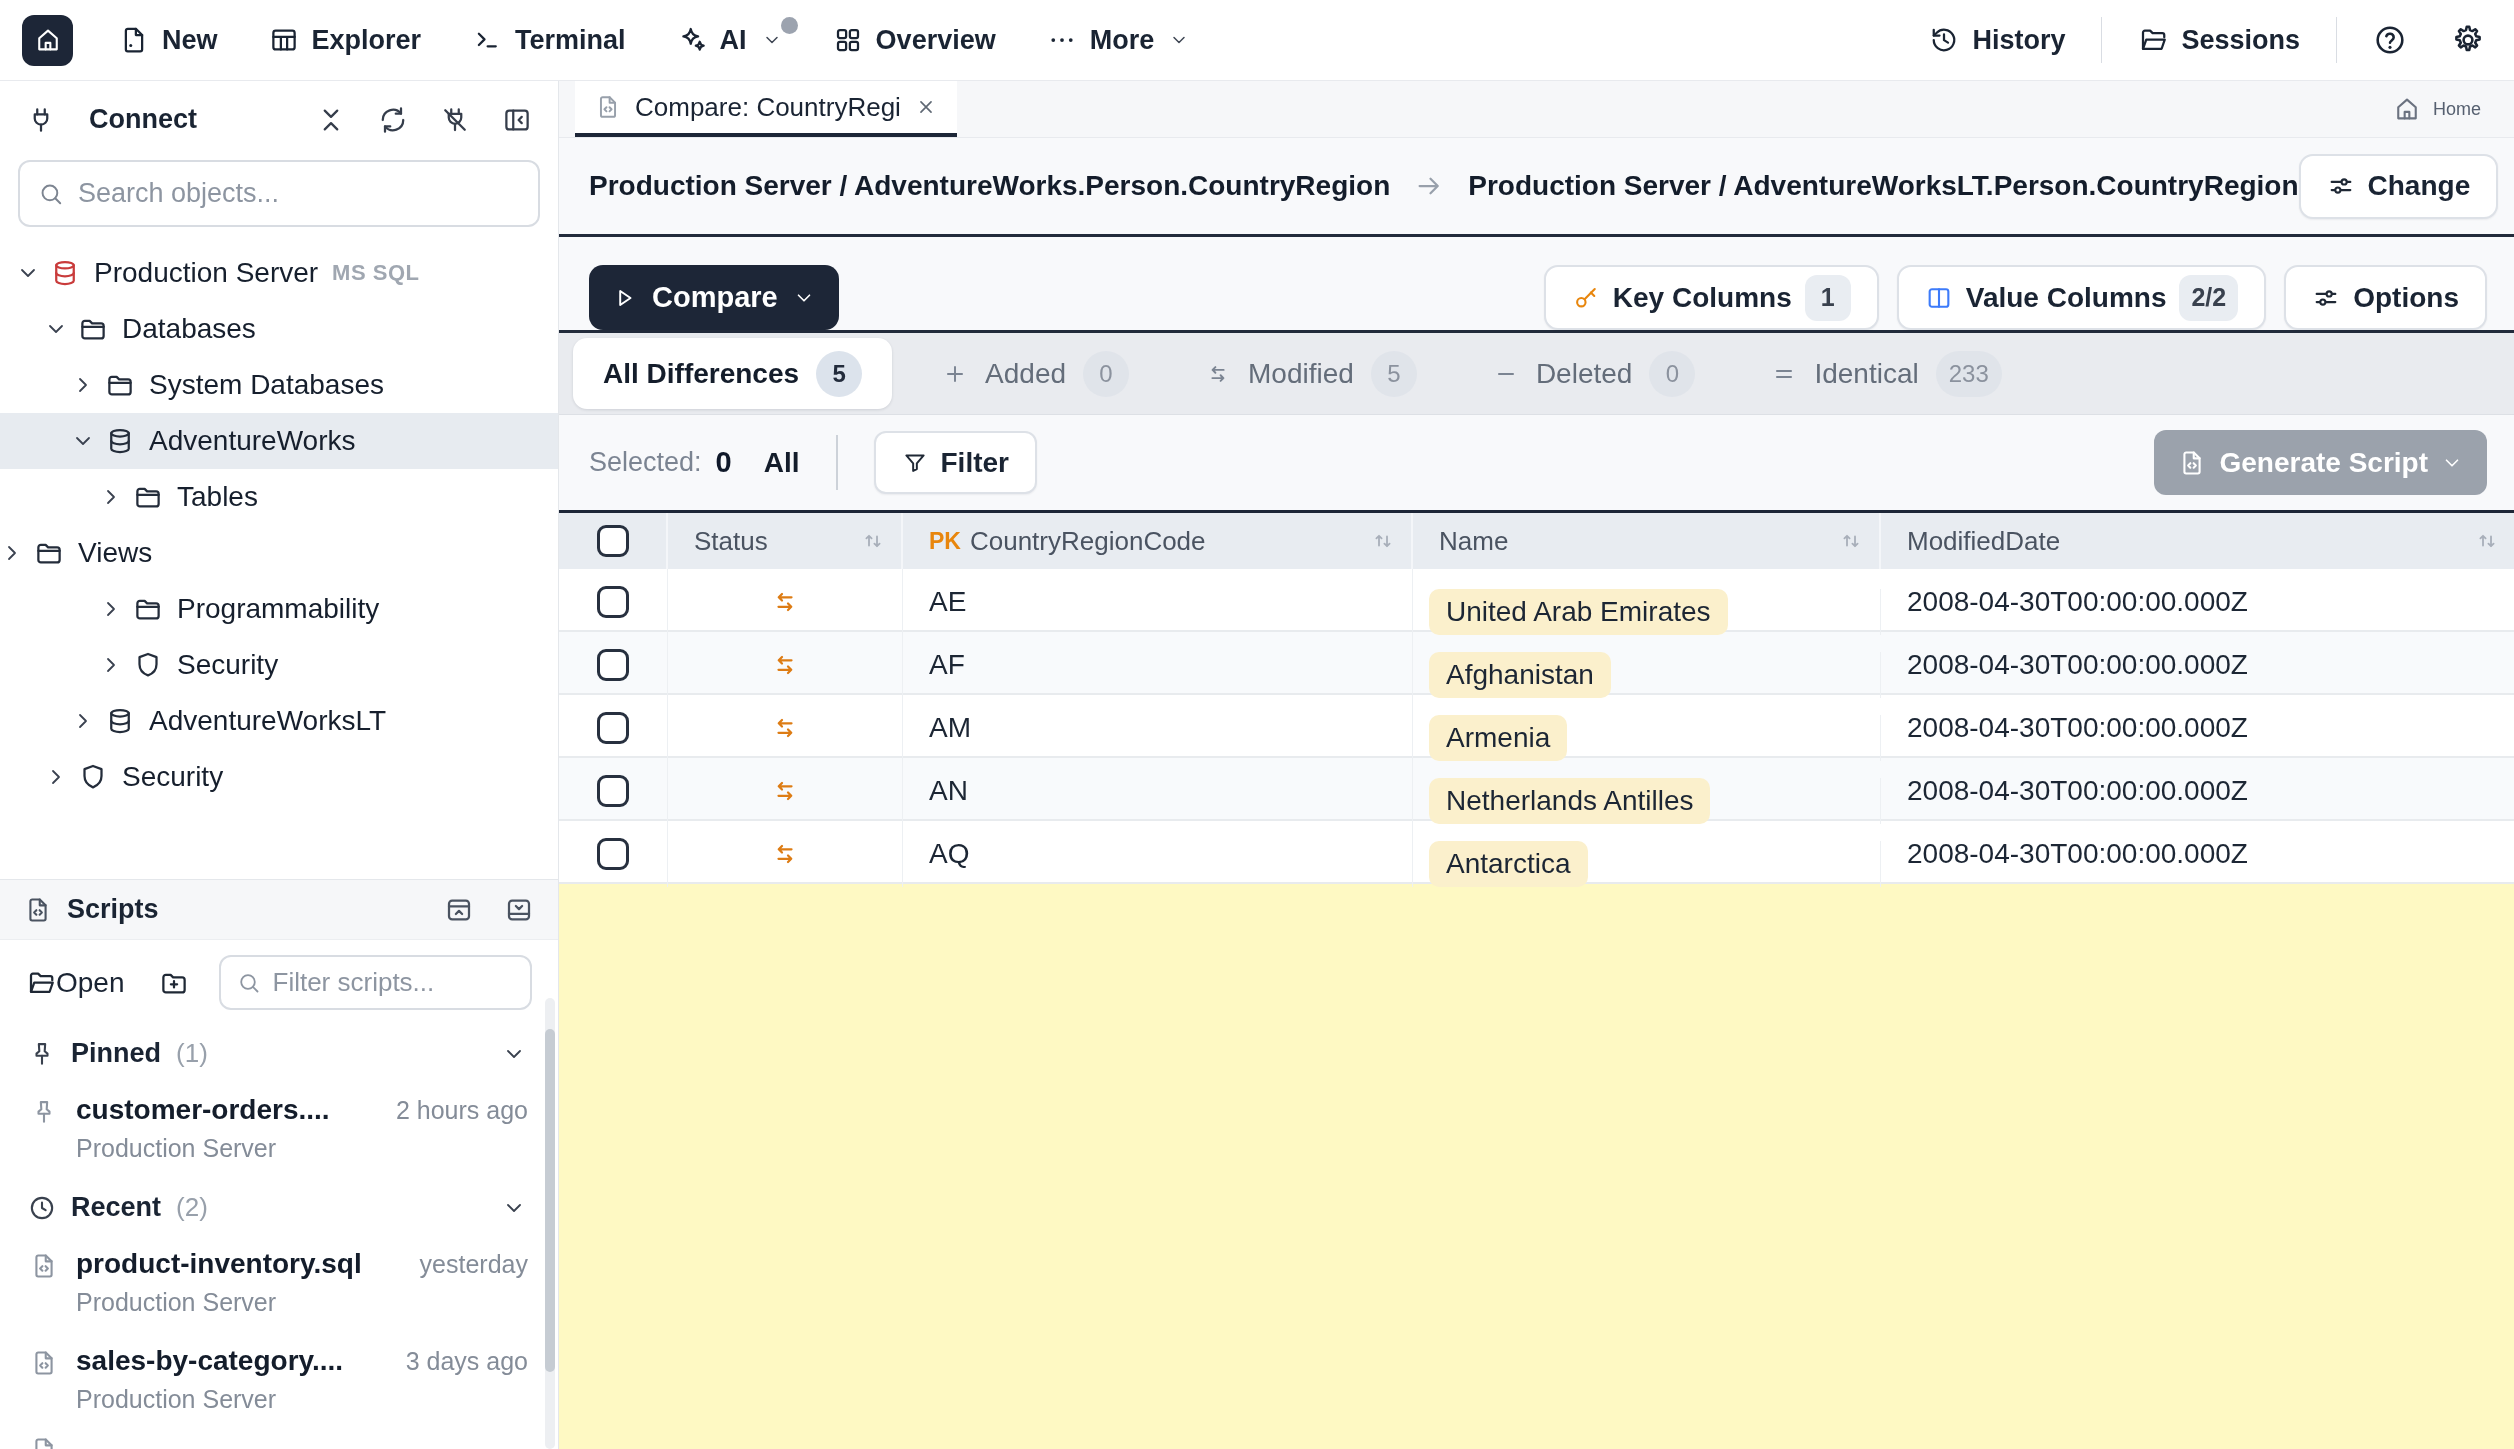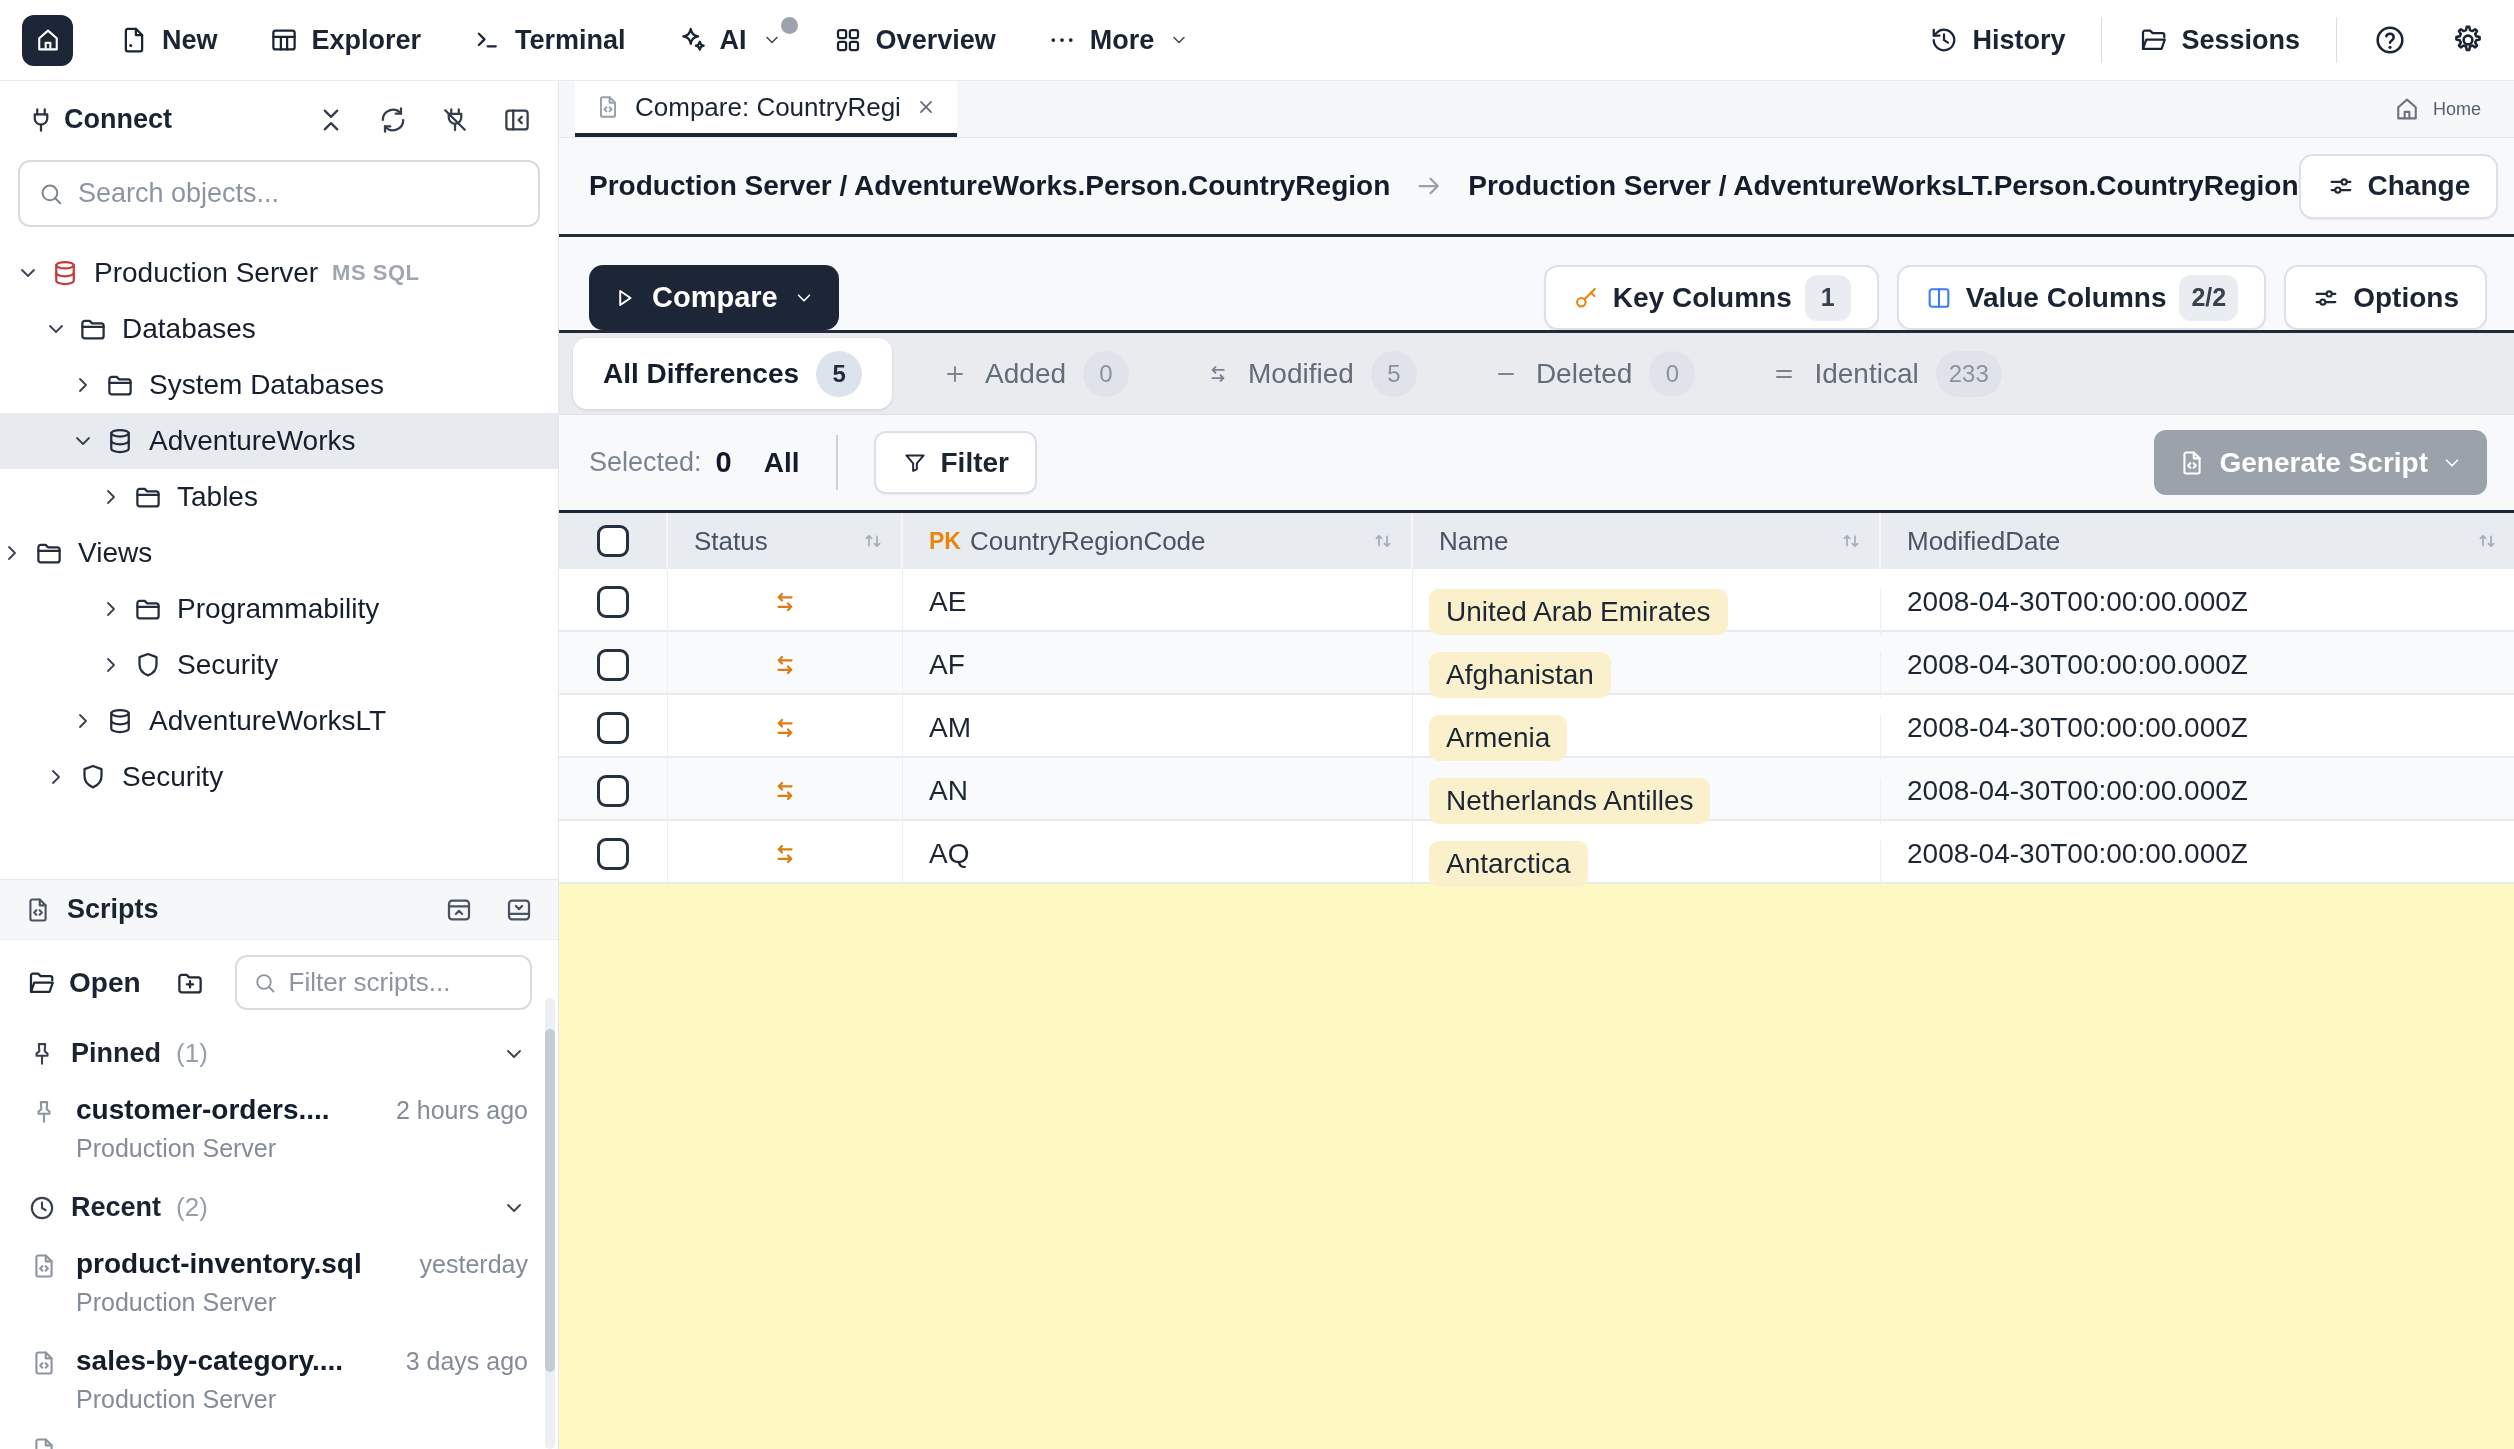--- a/index.html
+++ b/index.html
@@ -28,21 +28,21 @@
   .tb-div { width:1px; height:46px; background:#d9dde3; margin:0 36px; }
   .tb-iconbtn { color:#1a2433; display:flex; margin-left:0; }
   .tb-iconbtn + .tb-iconbtn { margin-left:44px; }
 
   
   .layout { display:flex; height:1368px; }
 
   
   .sidebar { width:559px; flex:none; border-right:1px solid #e4e7eb; background:#fff;
              display:flex; flex-direction:column; position:relative; }
-  .connect-header { height:77px; flex:none; display:flex; align-items:center; padding:0 26px; gap:8px; }
+  .connect-header { height:77px; flex:none; display:flex; align-items:center; padding:0 26px; gap:33px; }
   .connect-title { font-size:27px; font-weight:700; color:#1a2433; }
   .connect-actions { margin-left:auto; display:flex; align-items:center; gap:32px; color:#353d4b; }
   .search-box { margin:2px 18px 12px; height:67px; border:2px solid #d8dce2; border-radius:12px;
                 display:flex; align-items:center; padding:0 18px; gap:14px; background:#fff; }
   .search-box .icon { color:#7d8591; }
   .placeholder { font-size:27px; color:#8d95a1; }
   .tree { flex:1; overflow:hidden; padding-top:6px; }
   .tree-item { height:56px; display:flex; align-items:center; }
   .tree-item.selected { background:#e7ebf0; }
   .tree-item .chev { color:#3a4250; margin-right:10px; }
@@ -51,21 +51,21 @@
   .tree-badge { font-size:22px; font-weight:700; color:#a0a7b1; margin-left:14px; letter-spacing:0.5px; }
 
   
   .scripts { height:570px; flex:none; display:flex; flex-direction:column; overflow:hidden; }
   .scripts-header { height:61px; flex:none; background:#f6f7f9; border-top:1px solid #e4e7eb;
                     border-bottom:1px solid #eceef1; display:flex; align-items:center; padding:0 24px; gap:15px; }
   .scripts-header .title { font-size:27px; font-weight:700; color:#1a2433; }
   .scripts-header .icon { color:#4a5361; }
   .scripts-actions { margin-left:auto; display:flex; gap:30px; color:#6b7280; }
   .scripts-toolbar { height:85px; flex:none; display:flex; align-items:center; padding:0 26px; }
-  .open-btn { display:flex; align-items:center; gap:13px; font-size:28px; font-weight:700; color:#1a2433; }
+  .open-btn { display:flex; align-items:center; gap:0; font-size:28px; font-weight:400; color:#1a2433; }
   .open-btn .icon { color:#1f2835; }
   .newfolder-btn { margin-left:34px; color:#1f2835; display:flex; }
   .filter-box { margin-left:30px; flex:1; height:55px; border:2px solid #d8dce2; border-radius:12px;
                 display:flex; align-items:center; padding:0 16px; gap:12px; background:#fff; }
   .filter-box .icon { color:#8d95a1; }
   .filter-box .placeholder { font-size:26px; }
   .script-section { height:57px; display:flex; align-items:center; padding:0 28px; gap:15px; }
   .script-section .icon { color:#39414e; }
   .sec-label { font-size:27px; font-weight:700; color:#1a2433; }
   .sec-count { font-size:26px; color:#98a0ab; }

